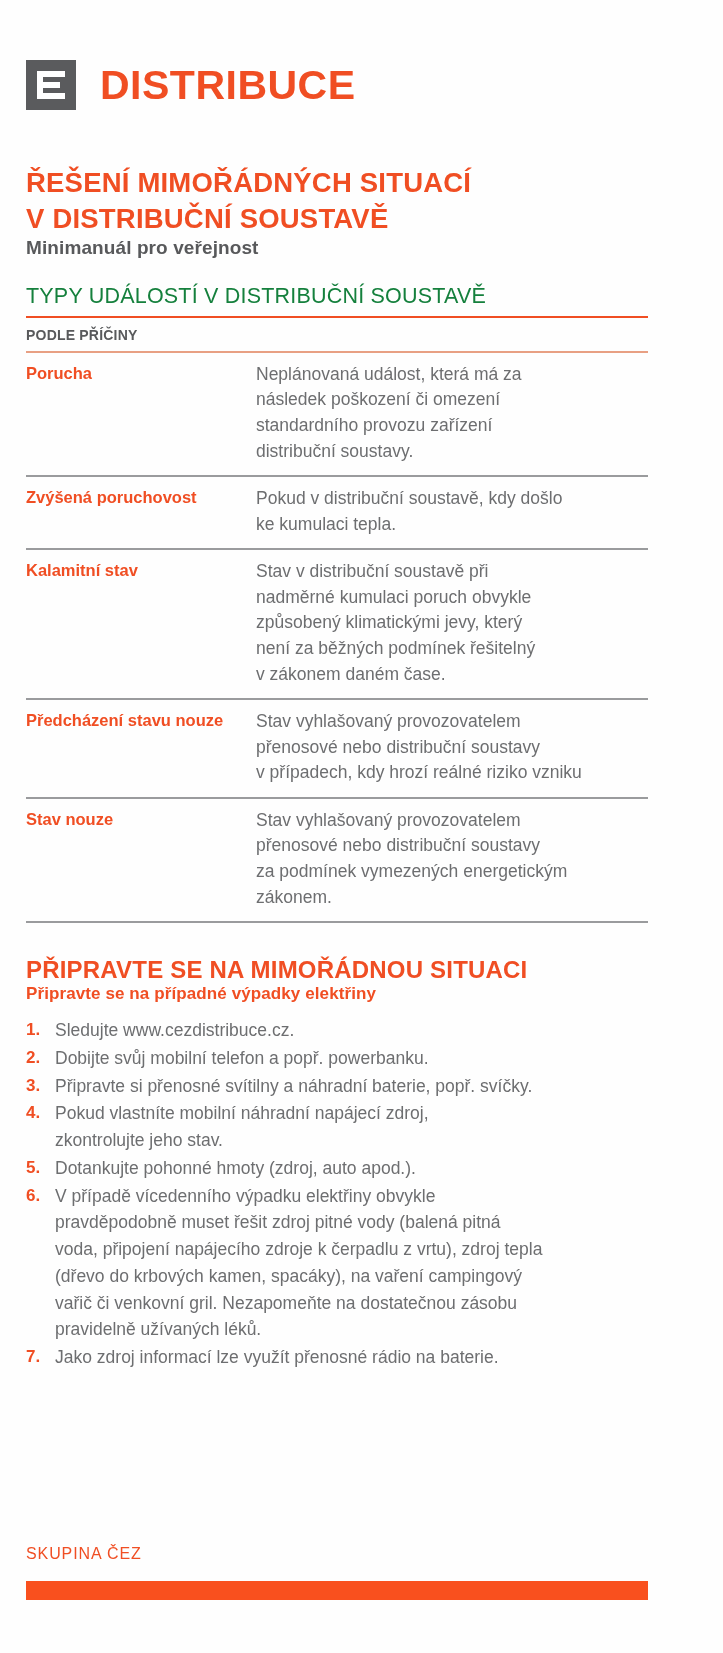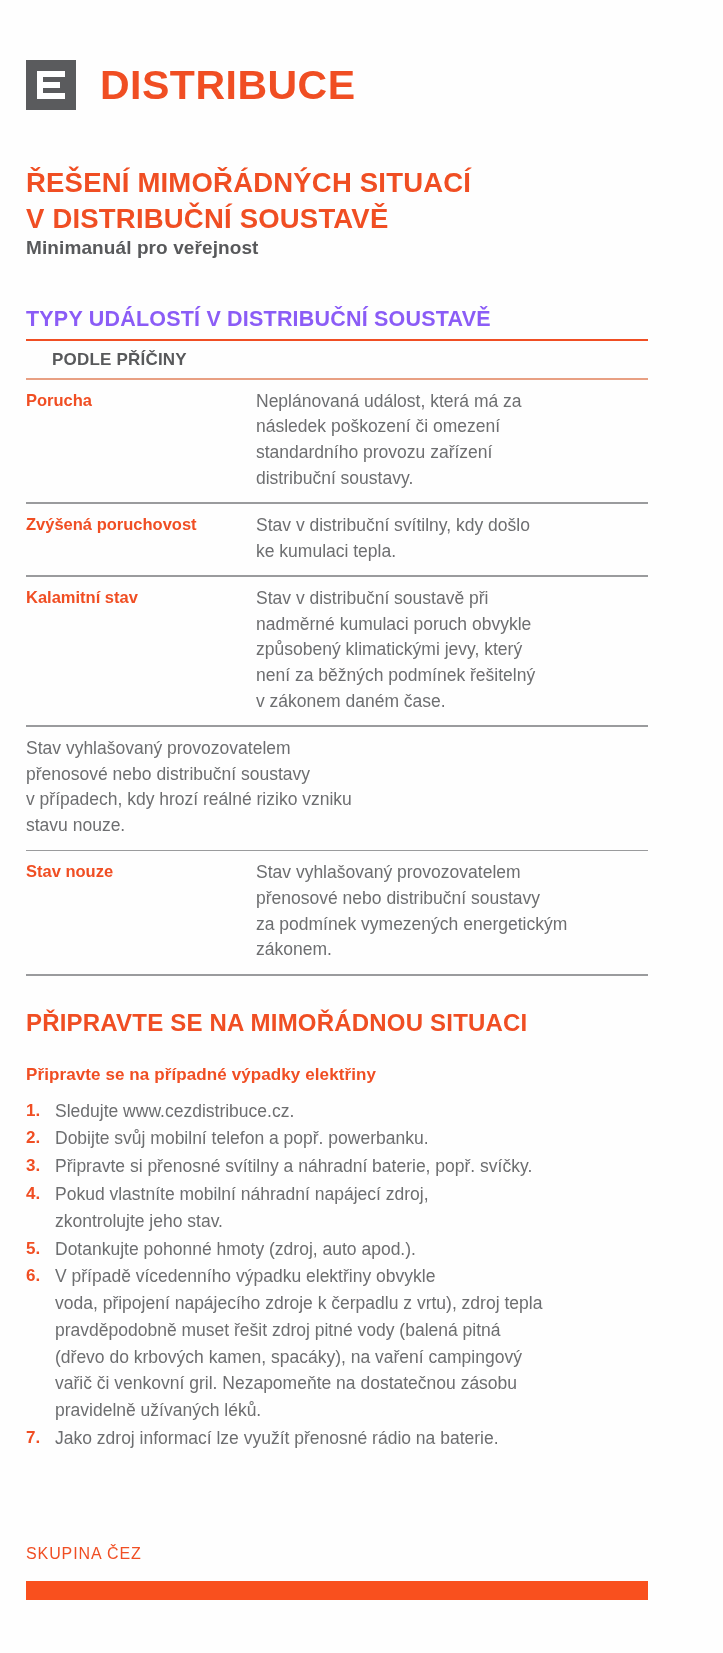--- a/index.html
+++ b/index.html
@@ -73,25 +73,25 @@
 
   .doc-subtitle {
     color: #58595b;
     font-size: 19px;
     font-weight: bold;
     letter-spacing: 0.1px;
   }
 
   
   .section-heading {
-    color: #8b5cf6;
+    color: #15803d;
     font-size: 21.5px;
-    font-weight: bold;
+    font-weight: normal;
     letter-spacing: 0.2px;
-    margin-top: 48px;
+    margin-top: 25px;
   }
   .rule-orange {
     height: 2px;
     background: #f04e23;
     margin-top: 7px;
     width: 622px;
   }
   .rule-orange-soft {
     height: 1.5px;
     background: #e8a083;
@@ -99,25 +99,24 @@
     width: 622px;
   }
   .rule-gray {
     height: 1.5px;
     background: #9a9b9d;
     width: 622px;
   }
 
   .table-subhead {
     color: #58595b;
-    font-size: 17px;
+    font-size: 14px;
     font-weight: bold;
     letter-spacing: 0.2px;
     padding: 9px 0 8px 0;
-    margin-left: 26px;
   }
 
   
   .deftable { width: 622px; }
   .defrow {
     display: flex;
     padding: 9px 0 11px 0;
   }
   .defrow .term {
     flex: 0 0 230px;
@@ -140,21 +139,20 @@
     color: #f04e23;
     font-size: 24px;
     font-weight: bold;
     letter-spacing: 0.2px;
     margin-top: 33px;
   }
   .prep-subheading {
     color: #f04e23;
     font-size: 17px;
     font-weight: bold;
-    margin-top: 28px;
     letter-spacing: 0.1px;
   }
   .steps {
     margin-top: 13px;
   }
   .step {
     display: flex;
     align-items: flex-start;
     margin-bottom: 1px;
   }
@@ -232,44 +230,47 @@
         </div>
       </div>
       <div class="rule-gray"></div>
 
       <div class="defrow">
         <div class="term">
           <span class="l">Zvýšená</span>
           <span class="l">poruchovost</span>
         </div>
         <div class="desc">
-          <span class="l">Stav v distribuční svítilny, kdy došlo</span>
+          <span class="l">Pokud v distribuční soustavě, kdy došlo</span>
           <span class="l">ke kumulaci tepla.</span>
         </div>
       </div>
       <div class="rule-gray"></div>
 
       <div class="defrow">
         <div class="term">Kalamitní stav</div>
         <div class="desc">
           <span class="l">Stav v distribuční soustavě při</span>
           <span class="l">nadměrné kumulaci poruch obvykle</span>
           <span class="l">způsobený klimatickými jevy, který</span>
           <span class="l">není za běžných podmínek řešitelný</span>
           <span class="l">v zákonem daném čase.</span>
         </div>
       </div>
       <div class="rule-gray"></div>
 
       <div class="defrow">
+        <div class="term">
+          <span class="l">Předcházení</span>
+          <span class="l">stavu nouze</span>
+        </div>
         <div class="desc">
           <span class="l">Stav vyhlašovaný provozovatelem</span>
           <span class="l">přenosové nebo distribuční soustavy</span>
           <span class="l">v případech, kdy hrozí reálné riziko vzniku</span>
-          <span class="l">stavu nouze.</span>
         </div>
       </div>
       <div class="rule-gray"></div>
 
       <div class="defrow">
         <div class="term">Stav nouze</div>
         <div class="desc">
           <span class="l">Stav vyhlašovaný provozovatelem</span>
           <span class="l">přenosové nebo distribuční soustavy</span>
           <span class="l">za podmínek vymezených energetickým</span>
@@ -318,22 +319,22 @@
         <div class="num">5.</div>
         <div class="txt">
           <span class="l">Dotankujte pohonné hmoty (zdroj, auto apod.).</span>
         </div>
       </div>
 
       <div class="step">
         <div class="num">6.</div>
         <div class="txt">
           <span class="l">V případě vícedenního výpadku elektřiny obvykle</span>
+          <span class="l">pravděpodobně muset řešit zdroj pitné vody (balená pitná</span>
           <span class="l">voda, připojení napájecího zdroje k čerpadlu z vrtu), zdroj tepla</span>
-          <span class="l">pravděpodobně muset řešit zdroj pitné vody (balená pitná</span>
           <span class="l">(dřevo do krbových kamen, spacáky), na vaření campingový</span>
           <span class="l">vařič či venkovní gril. Nezapomeňte na dostatečnou zásobu</span>
           <span class="l">pravidelně užívaných léků.</span>
         </div>
       </div>
 
       <div class="step">
         <div class="num">7.</div>
         <div class="txt">
           <span class="l">Jako zdroj informací lze využít přenosné rádio na baterie.</span>

